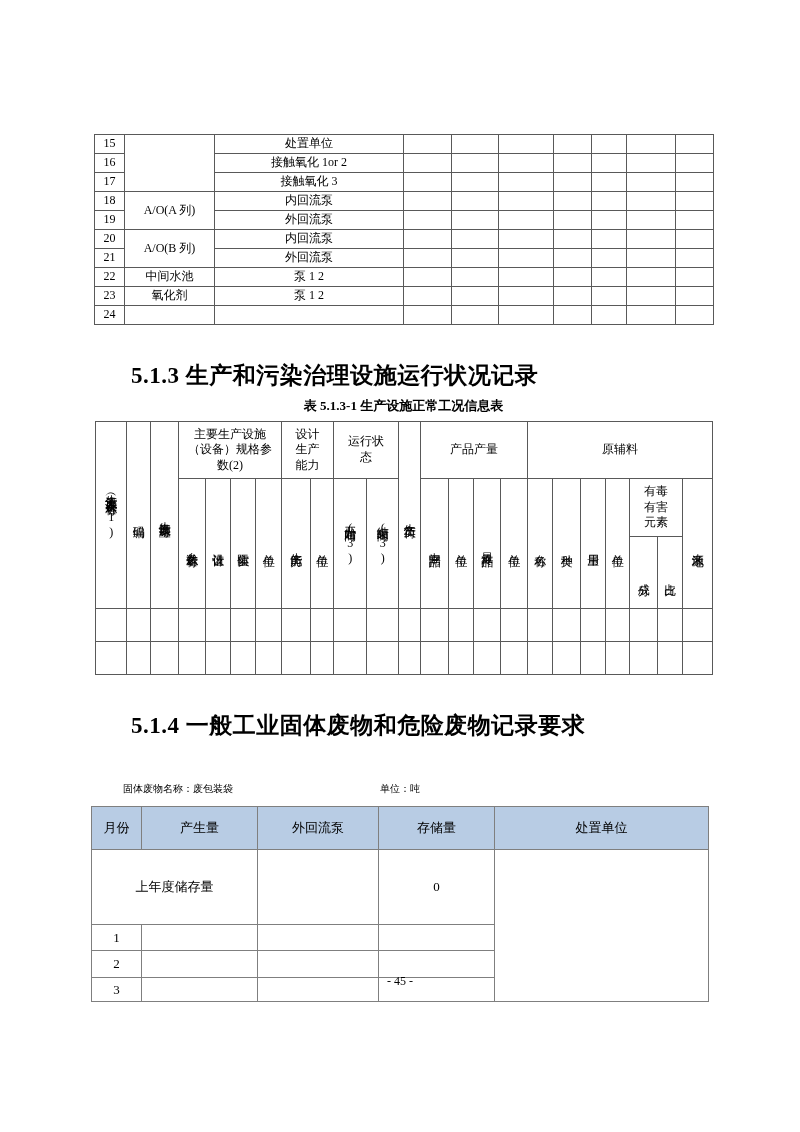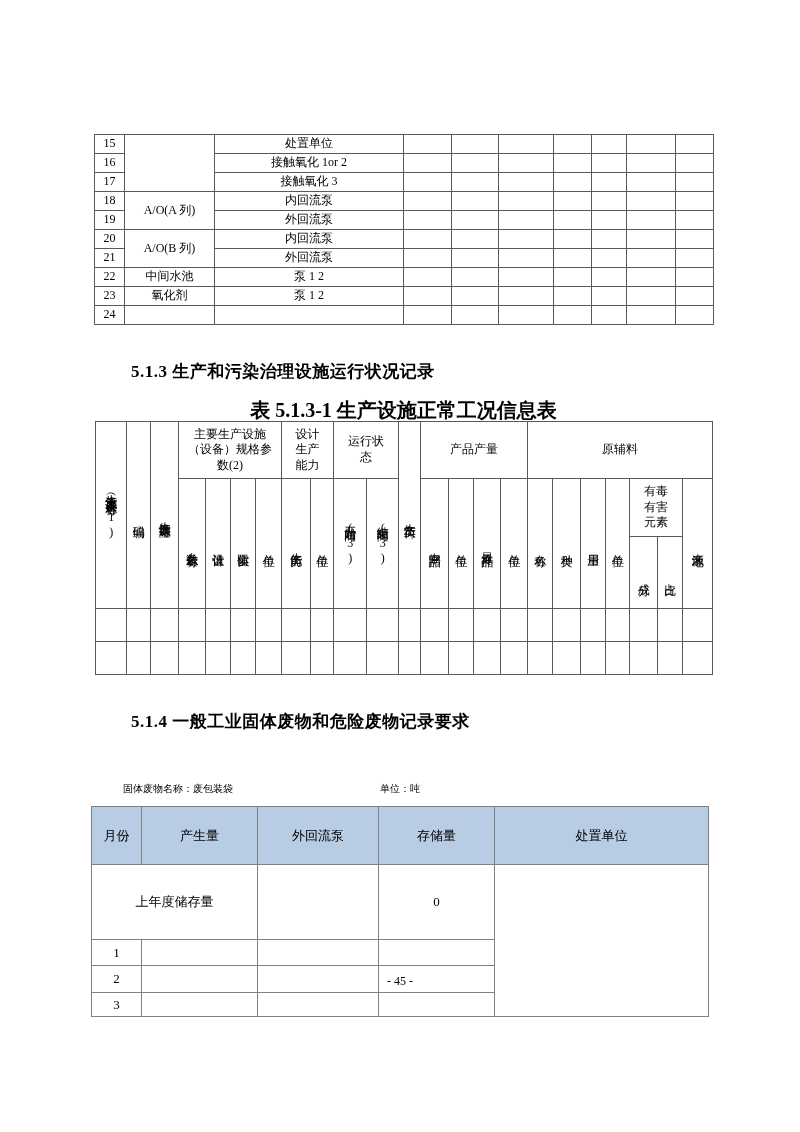--- a/index.html
+++ b/index.html
@@ -29,24 +29,24 @@
     display:inline-block; line-height:1.05; letter-spacing:1px;
   }
   .wrap { white-space:pre-line; }
   
   .t3 { width:617px; }
   .t3 td, .t3 th {
     border:1px solid #7f7f7f; font-size:13px; font-weight:normal;
     text-align:center; vertical-align:middle; padding:0; overflow:hidden;
   }
   .t3 .hdr { background:#b8cce4; }
-  .hrow { height:58px; } .r1 { height:75px; } .r2 { height:26px; }
+  .hrow { height:43px; } .r1 { height:75px; } .r2 { height:26px; }
   .r3 { height:27px; } .r4 { height:24px; }
-  .heading { font-size:17px; font-weight:bold; letter-spacing:0.5px; }
-  .caption { font-size:20px; font-weight:bold; text-align:center; }
+  .heading { font-size:23px; font-weight:bold; letter-spacing:0.5px; }
+  .caption { font-size:13px; font-weight:bold; text-align:center; }
   .label-line { font-size:10px; }
   .footer { font-size:12px; text-align:center; width:800px; }
 </style>
 </head>
 <body>
 
 <div class="page">
 
   <div class="abs" style="left:94px; top:134px;">
     <table class="t1">

